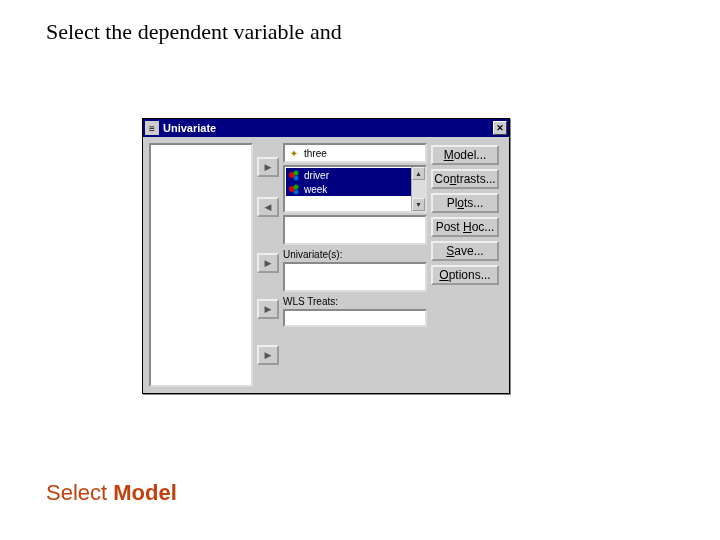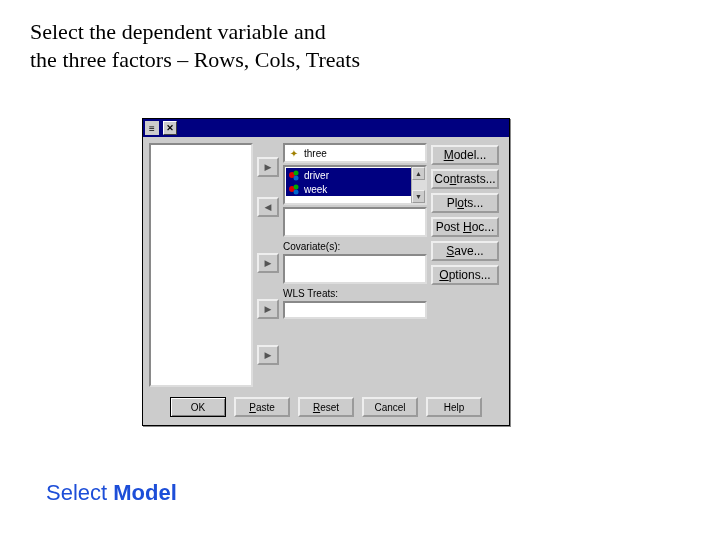--- a/index.html
+++ b/index.html
@@ -7,34 +7,34 @@
     margin: 0;
     padding: 0;
     background: #fff;
     font-family: Arial, sans-serif;
     width: 720px;
     height: 540px;
     position: relative;
   }
   .instruction-top {
     position: absolute;
-    left: 30px;
+    left: 46px;
     top: 18px;
     font-family: "Times New Roman", serif;
     font-size: 22px;
     line-height: 1.25;
     color: #000;
   }
   .instruction-bottom {
     position: absolute;
     left: 46px;
     top: 480px;
     font-family: Arial, sans-serif;
     font-size: 22px;
-    color: #1d4ed8;
+    color: #c2410c;
   }
   .instruction-bottom b { font-weight: bold; }
 
   .dialog {
     position: absolute;
     left: 142px;
     top: 118px;
     width: 368px;
     background: #cccccc;
     border: 1px solid #000;
@@ -121,21 +121,21 @@
     color: #000;
     margin-top: 2px;
   }
   .field-box {
     background: #fff;
     border: 2px inset #ddd;
     width: 100%;
     min-height: 18px;
     padding: 1px;
   }
-  .field-box.tall { height: 40px; position: relative; overflow: hidden; }
+  .field-box.tall { height: 48px; position: relative; overflow: hidden; }
   .field-box.med { height: 30px; }
   .scrollbar {
     position: absolute;
     right: 0;
     top: 0;
     bottom: 0;
     width: 14px;
     background: #ddd;
     border-left: 1px solid #aaa;
     display: flex;
@@ -216,26 +216,26 @@
   .bottom-btn.default {
     border: 1px solid #000;
     box-shadow: inset 1px 1px 0 #fff, inset -1px -1px 0 #808080;
   }
 </style>
 </head>
 <body>
 
 <div class="instruction-top">
   <span>Select the dependent variable and</span><br>
-  <span>the three factors – Rows, Cols, Treats</span>
 </div>
 
 <div class="dialog">
   <div class="titlebar">
     <div class="titlebar-icon">≡</div>
+    <div class="titlebar-text">Univariate</div>
     <div class="titlebar-close">✕</div>
   </div>
 
   <div class="dialog-body">
 
     <div class="col-left">
       <div class="source-list"></div>
     </div>
 
     <div class="col-mid">
@@ -281,21 +281,21 @@
           <span>week</span>
         </div>
         <div class="scrollbar">
           <div class="scroll-btn">▲</div>
           <div class="scroll-btn">▼</div>
         </div>
       </div>
 
       <div class="field-box med"></div>
 
-      <div class="field-label">Covariate(s):</div>
+      <div class="field-label">Univariate(s):</div>
       <div class="field-box med"></div>
 
       <div class="field-label">WLS Treats:</div>
       <div class="field-box"></div>
     </div>
 
     <div class="col-right">
       <div class="side-btn">
           <span><span class="u">M</span><span>odel...</span></span>
         </div>
@@ -310,28 +310,17 @@
         </div>
       <div class="side-btn">
           <span><span class="u">S</span>ave...</span>
         </div>
       <div class="side-btn">
           <span><span class="u">O</span>ptions...</span>
         </div>
     </div>
   </div>
 
-  <div class="bottom-row">
-    <div class="bottom-btn default">OK</div>
-    <div class="bottom-btn">
-        <span><span class="u">P</span>aste</span>
-      </div>
-    <div class="bottom-btn">
-        <span><span class="u">R</span>eset</span>
-      </div>
-    <div class="bottom-btn">Cancel</div>
-    <div class="bottom-btn">Help</div>
-  </div>
 </div>
 
 <div class="instruction-bottom">
   <span>Select </span><b>Model</b>
 </div>
 
 </body></html>

